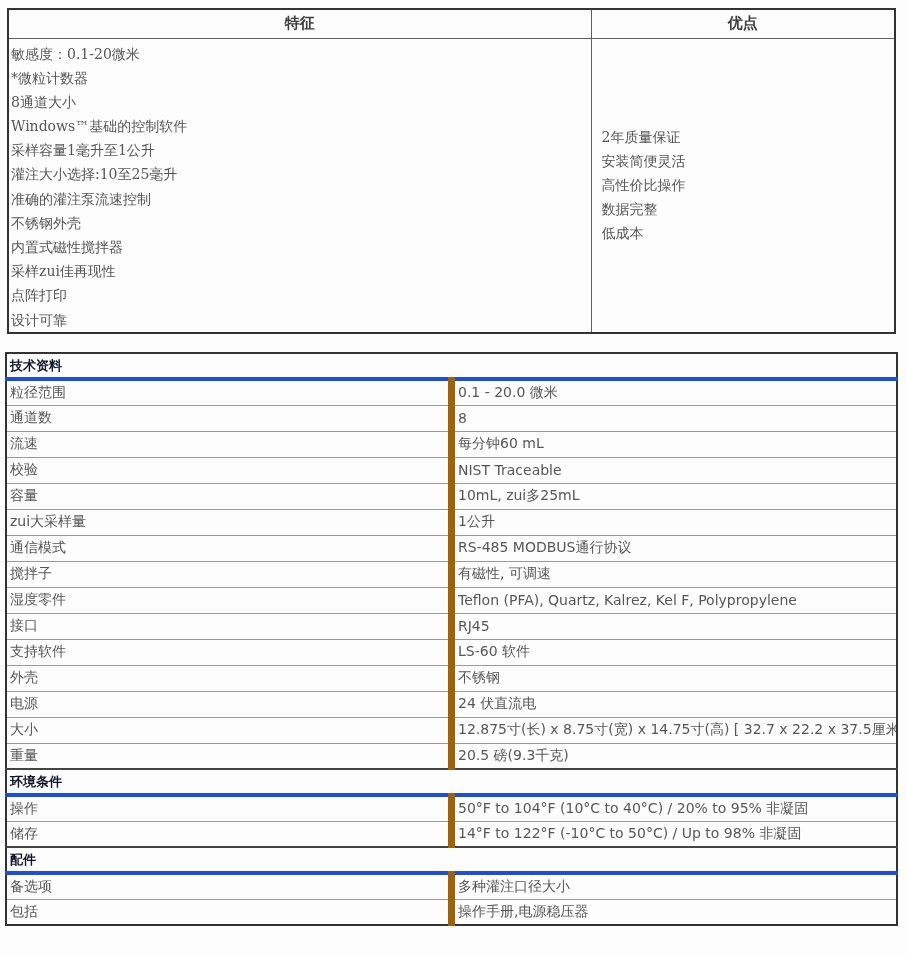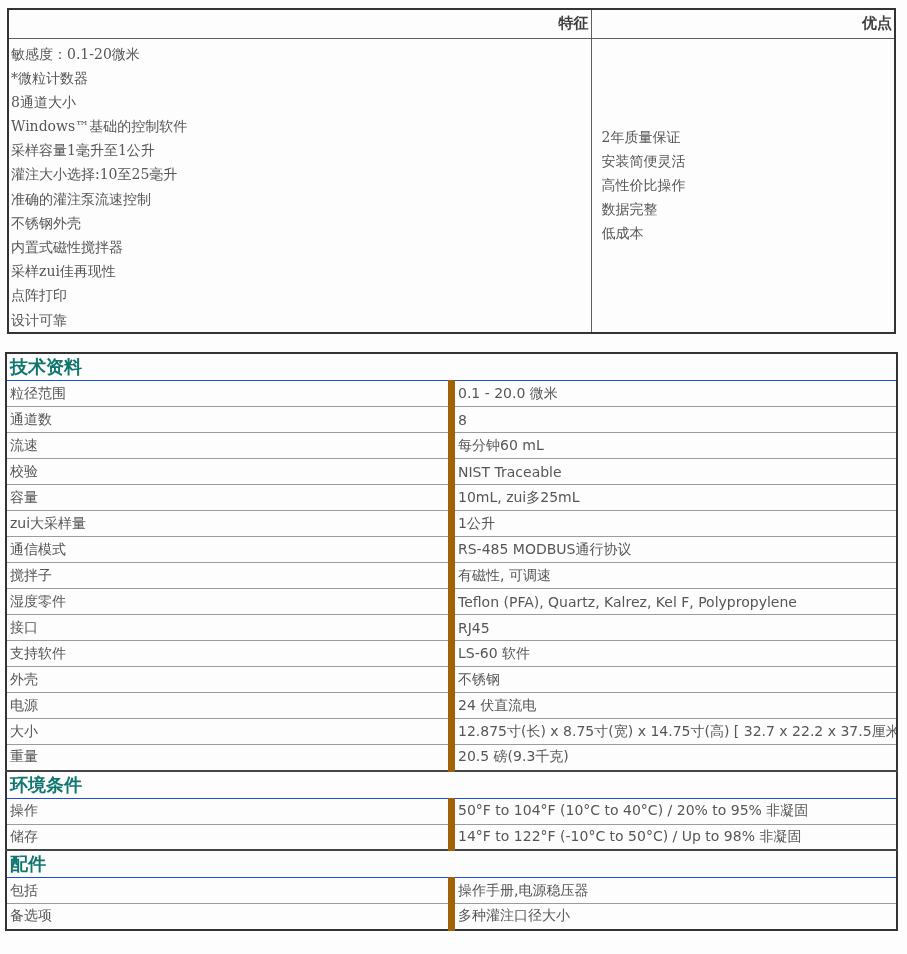--- a/index.html
+++ b/index.html
@@ -24,21 +24,21 @@
     border: 2px solid #333333;
     font-family: "DejaVu Serif", serif;
     font-size: 14px;
     color: #565656;
   }
   table.t1 th {
     height: 29px;
     font-size: 15px;
     font-weight: bold;
     color: #3d3d3d;
-    text-align: right;
+    text-align: center;
     vertical-align: middle;
     padding: 2px 2px 2px 2px;
     border-bottom: 1px solid #5e5e5e;
   }
   table.t1 th.col-left  { width: 583px; border-right: 1px solid #5e5e5e; }
   table.t1 td.features  { vertical-align: top; padding: 3px 2px 0 2px; border-right: 1px solid #5e5e5e; margin-left: 17px; }
   table.t1 td.advantages{ vertical-align: middle; padding: 0 10px; }
   .t1 .line { height: 24.2px; line-height: 24.2px; white-space: nowrap; overflow: hidden; }
 
   
@@ -58,24 +58,24 @@
     padding: 1px 3px 1px 3px;
     border-top: 1px solid #9b9b9b;
     white-space: nowrap;
     overflow: hidden;
   }
   table.t2 td.label { width: 140px; border-right: 7px solid #a16207; }
   table.t2 td.value { }
   table.t2 tr.section-row td {
     font-family: "DejaVu Serif", serif;
     font-weight: bold;
-    font-size: 18px;
-    color: #0f766e;
+    font-size: 13px;
+    color: #0f172a;
     border-top: 2px solid #444444;
-    border-bottom: 1px solid #1d4ed8;
+    border-bottom: 4px solid #1d4ed8;
   }
   table.t2 tr:first-child td { border-top: none; }
 </style>
 </head>
 <body>
 
 <div class="page">
 
   <table class="t1">
     <thead>
@@ -184,23 +184,23 @@
           <td class="value">50°F to 104°F (10°C to 40°C) / 20% to 95% 非凝固</td>
         </tr>
         <tr>
           <td class="label">储存</td>
           <td class="value">14°F to 122°F (-10°C to 50°C) / Up to 98% 非凝固</td>
         </tr>
         <tr class="section-row">
           <td colspan="2">配件</td>
         </tr>
         <tr>
+          <td class="label">备选项</td>
+          <td class="value">多种灌注口径大小</td>
+        </tr>
+        <tr>
           <td class="label">包括</td>
           <td class="value">操作手册,电源稳压器</td>
         </tr>
-        <tr>
-          <td class="label">备选项</td>
-          <td class="value">多种灌注口径大小</td>
-        </tr>
       </tbody>
   </table>
 
 </div>
 
 </body></html>

